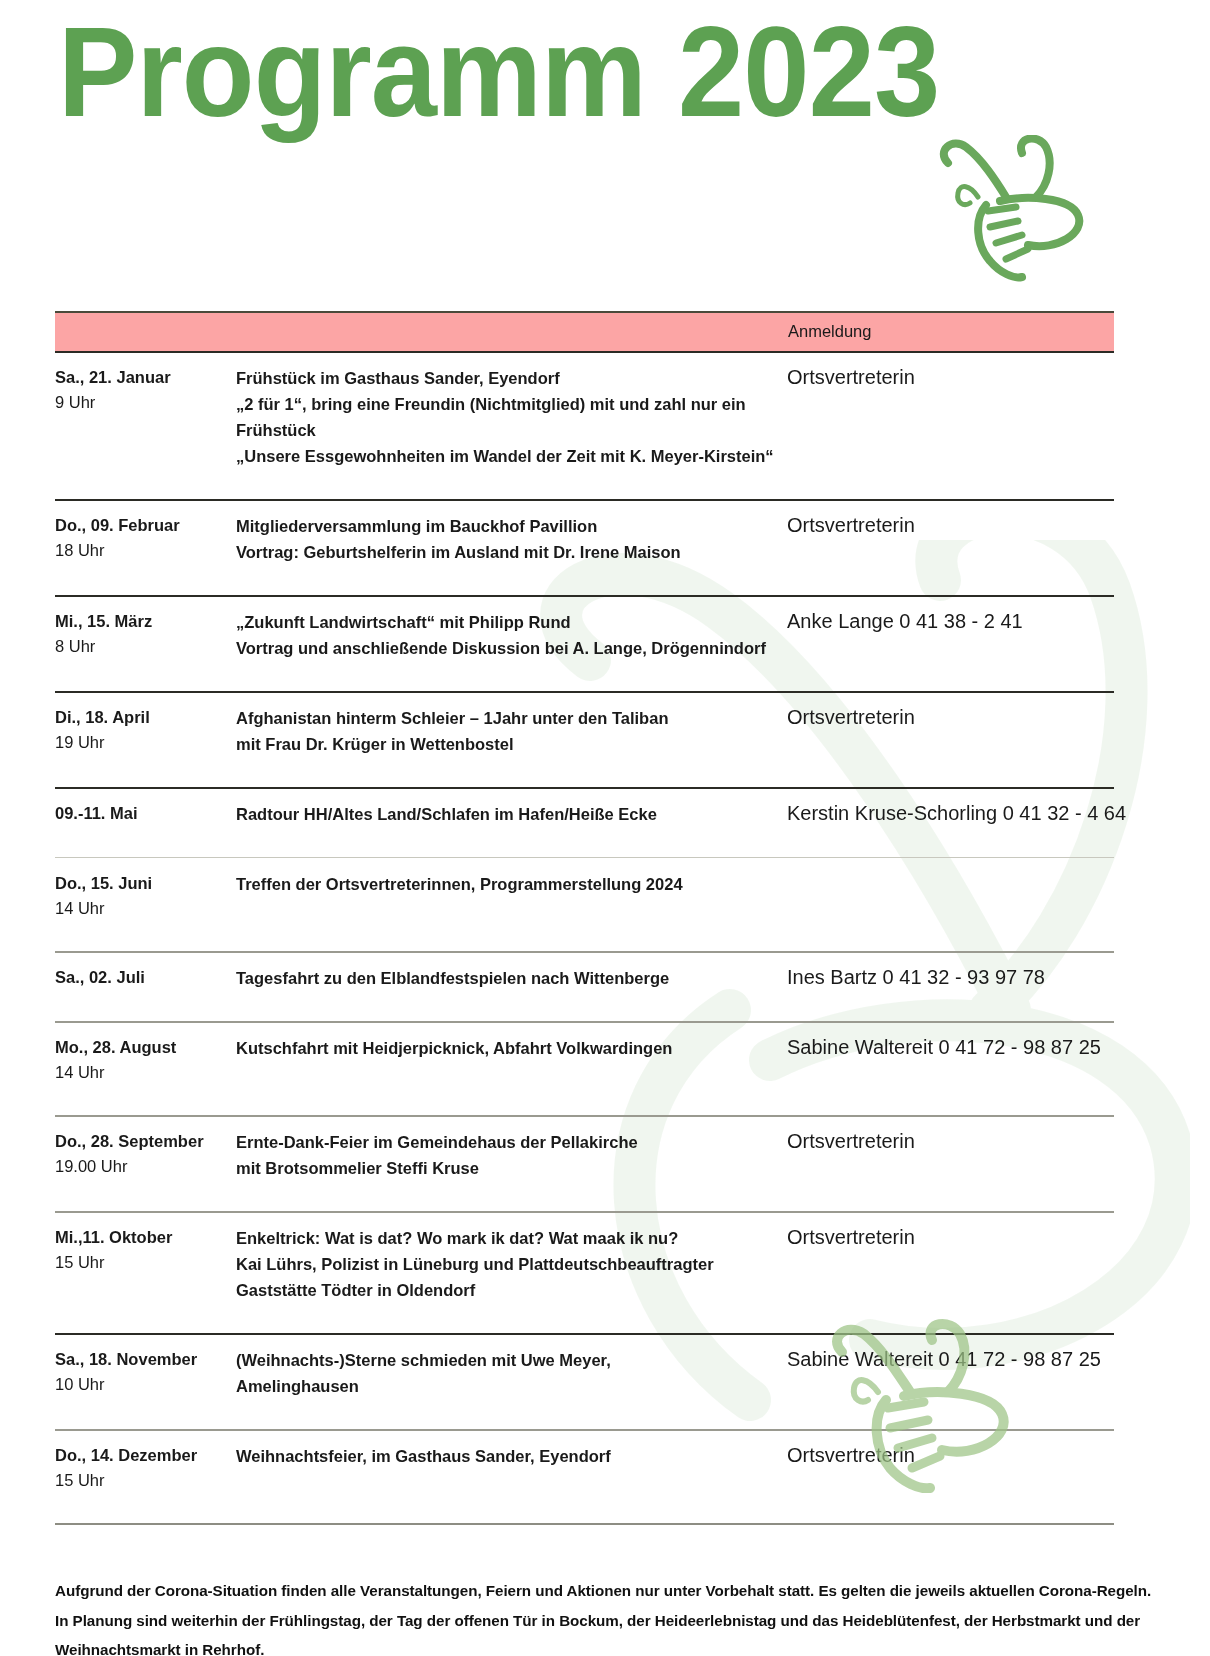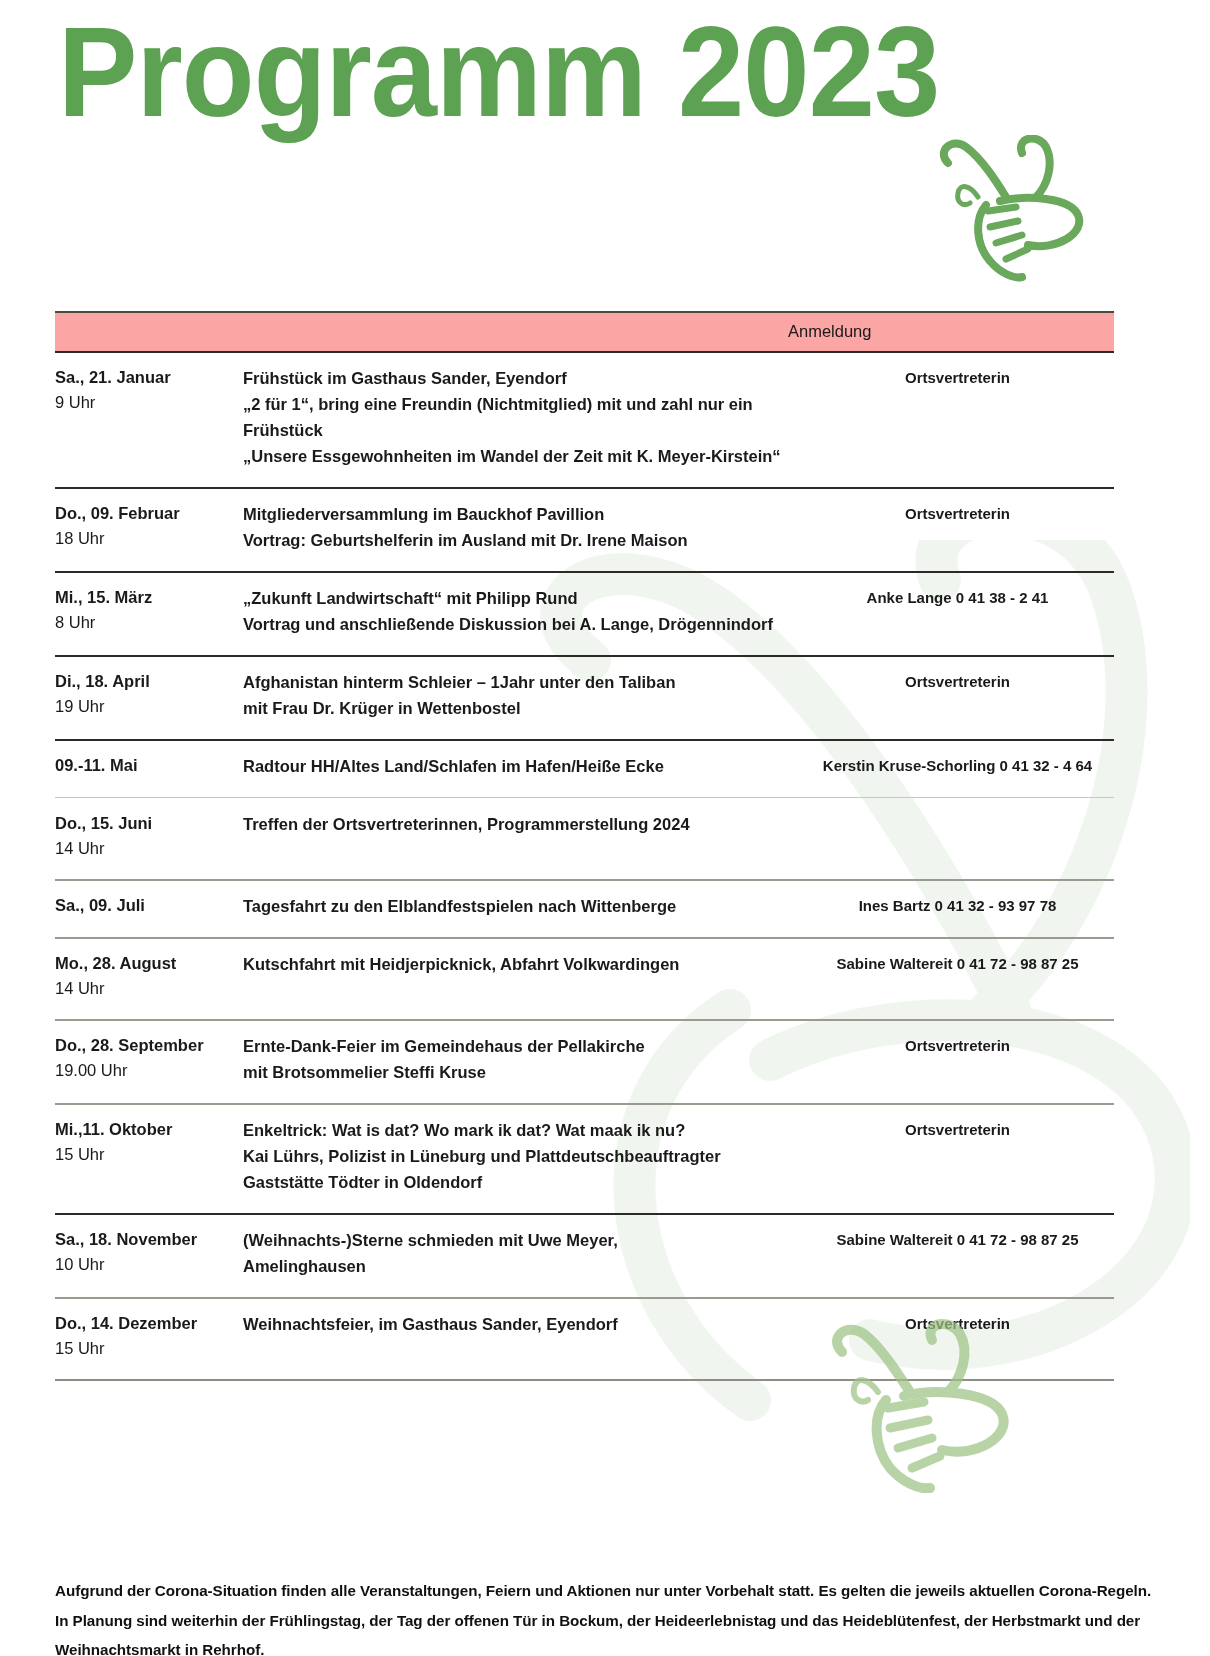--- a/index.html
+++ b/index.html
@@ -81,23 +81,22 @@
     font-weight: 400;
     color: #1a1a1a;
   }
 
   .rows { position: relative; }
 
   .row {
     display: flex;
     position: relative;
     padding-top: 14px;
-    padding-bottom: 18px;
+    padding-bottom: 30px;
     box-sizing: border-box;
-    gap: 7px;
   }
   .row::before {
     content: "";
     position: absolute;
     left: 0; right: 0; top: 0;
     height: 1.6px;
     background: #2b2b25;
   }
   .row.soft::before { background: #9a9a90; height: 1.5px; }
   .row.softest::before { background: #c8c8be; height: 1.4px; }
@@ -129,25 +128,24 @@
     font-size: 16.5px;
     font-weight: 400;
     line-height: 25px;
   }
   .d-line {
     font-size: 16.5px;
     font-weight: 700;
     line-height: 26px;
   }
   .a-line {
-    font-size: 15px;
-    font-weight: 700;
+    font-size: 20px;
+    font-weight: 400;
     line-height: 25px;
     white-space: nowrap;
-    text-align: center;
   }
 
   .table-end-rule {
     height: 1.6px;
     background: #8d8d83;
     width: 100%;
     margin-top: 0;
   }
 
   
@@ -300,21 +298,21 @@
       <div class="col-desc">
         <div class="d-line">Treffen der Ortsvertreterinnen, Programmerstellung 2024</div>
       </div>
       <div class="col-anm">
         <div class="a-line"></div>
       </div>
     </div>
 
     <div class="row soft">
       <div class="col-date">
-        <div class="d-date">Sa., 09. Juli</div>
+        <div class="d-date">Sa., 02. Juli</div>
       </div>
       <div class="col-desc">
         <div class="d-line">Tagesfahrt zu den Elblandfestspielen nach Wittenberge</div>
       </div>
       <div class="col-anm">
         <div class="a-line">Ines Bartz 0 41 32 - 93 97 78</div>
       </div>
     </div>
 
     <div class="row soft">

